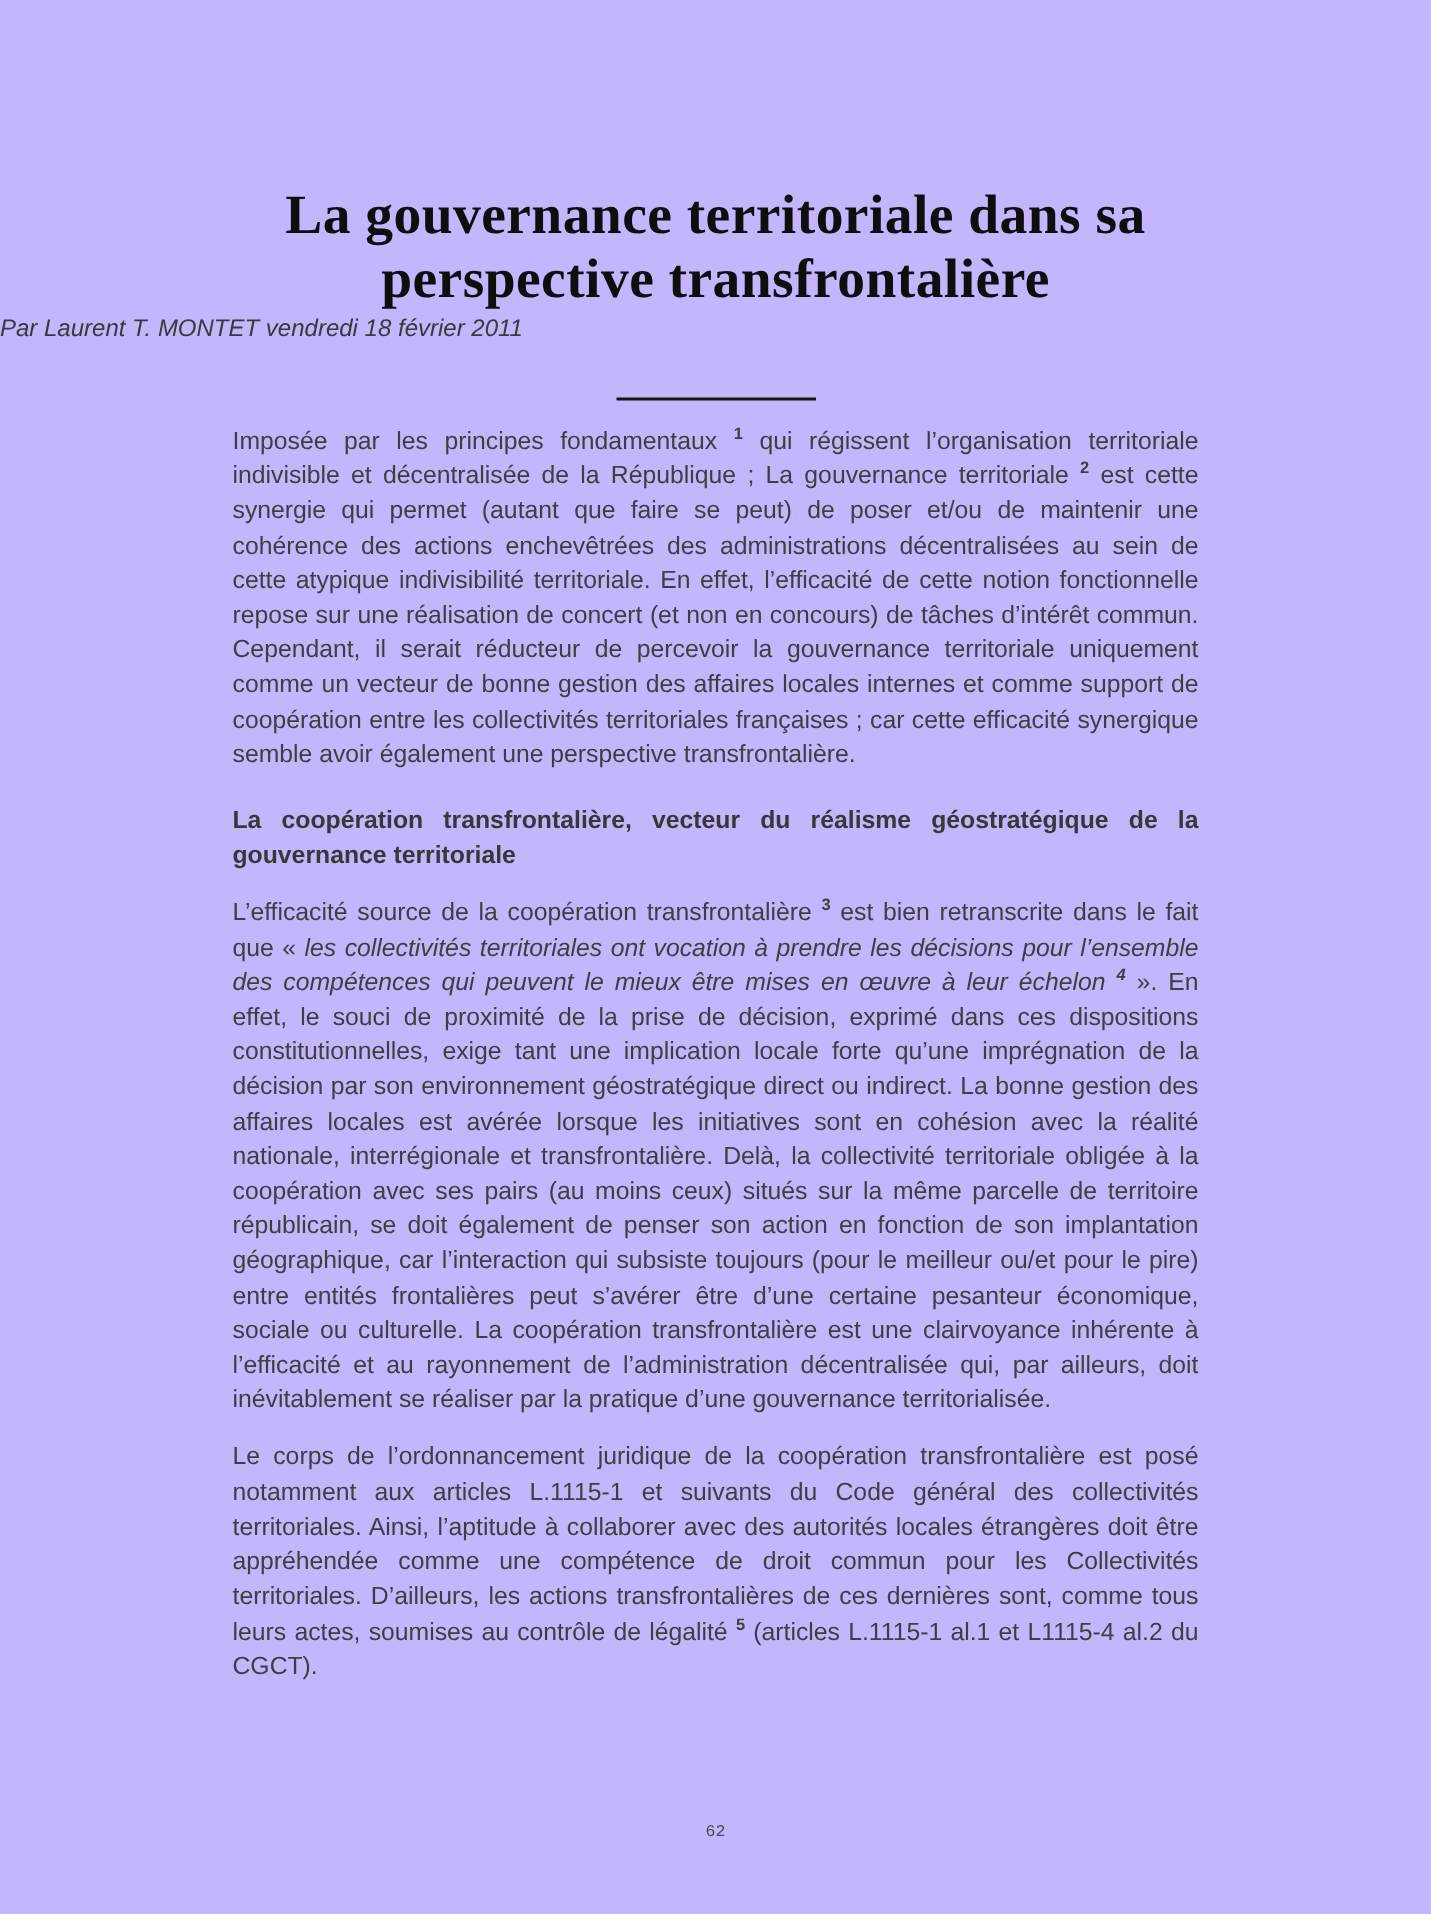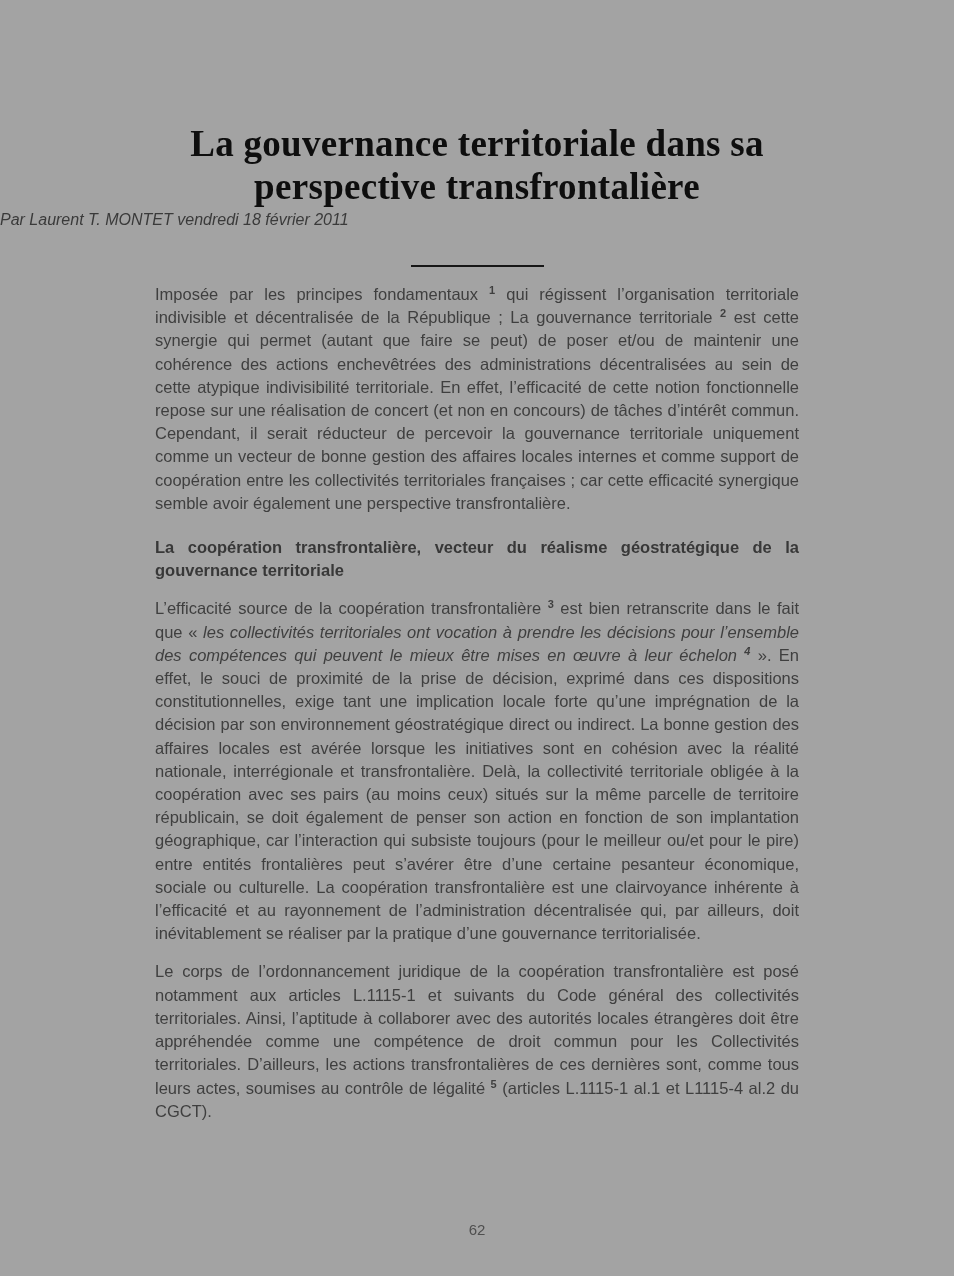--- a/index.html
+++ b/index.html
@@ -1,20 +1,20 @@
 <!DOCTYPE html>
 <html lang="fr"><head>
 <meta charset="utf-8">
 <style>
   html, body { margin: 0; padding: 0; background: #ffffff; }
   .page {
     position: relative;
     width: 954px;
     height: 1276px;
-    background: #a3a3a3;
+    background: #c4b5fd;
     box-sizing: border-box;
     padding-top: 122px;
     overflow: hidden;
   }
   .title {
     font-family: "Liberation Serif", "DejaVu Serif", serif;
     font-weight: 700;
     font-size: 37px;
     line-height: 43px;
     color: #0e0e0e;
@@ -52,24 +52,24 @@
   .content sup {
     font-size: 11px;
     font-weight: 700;
     line-height: 0;
   }
   .content .i { font-style: italic; }
   .content .b { font-weight: 700; }
   .page-number {
     position: absolute;
     left: 0; right: 0;
-    bottom: 38px;
+    bottom: 48px;
     text-align: center;
-    font-family: Liberation Sans, sans-serif;
-    font-size: 15px;
+    font-family: Liberation Mono, monospace;
+    font-size: 11px;
     color: #4f4f4f;
   }
 </style>
 </head>
 <body>
 
 <div class="page">
 
   <div class="title">
     <div>La gouvernance territoriale dans sa</div>

